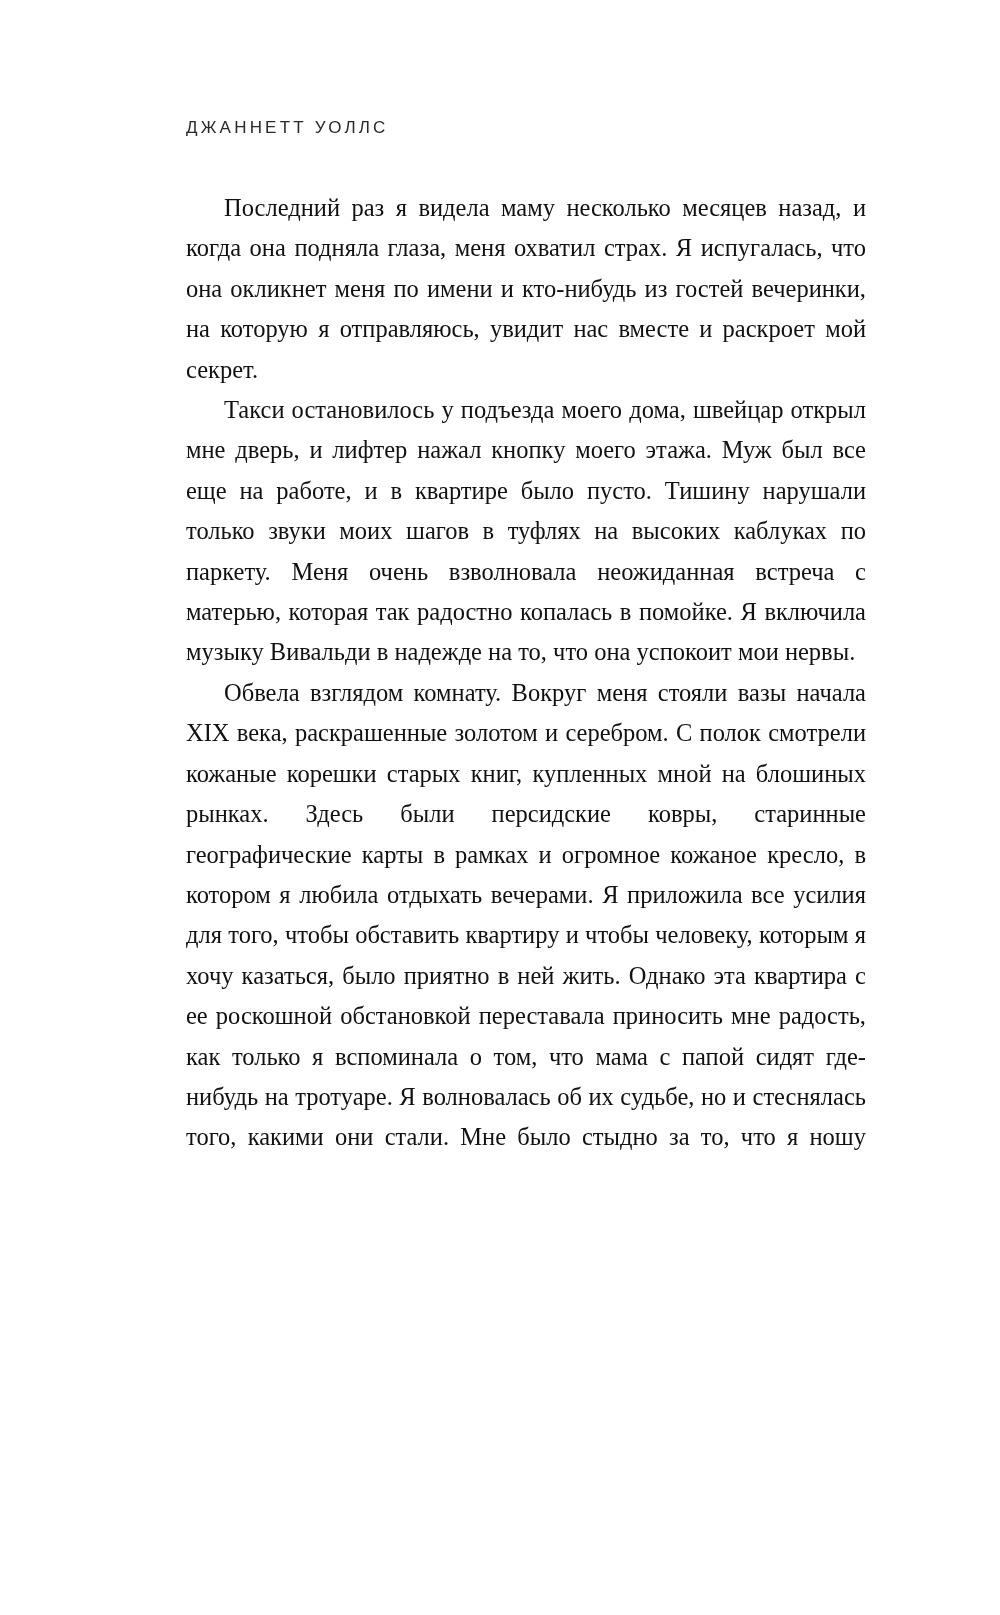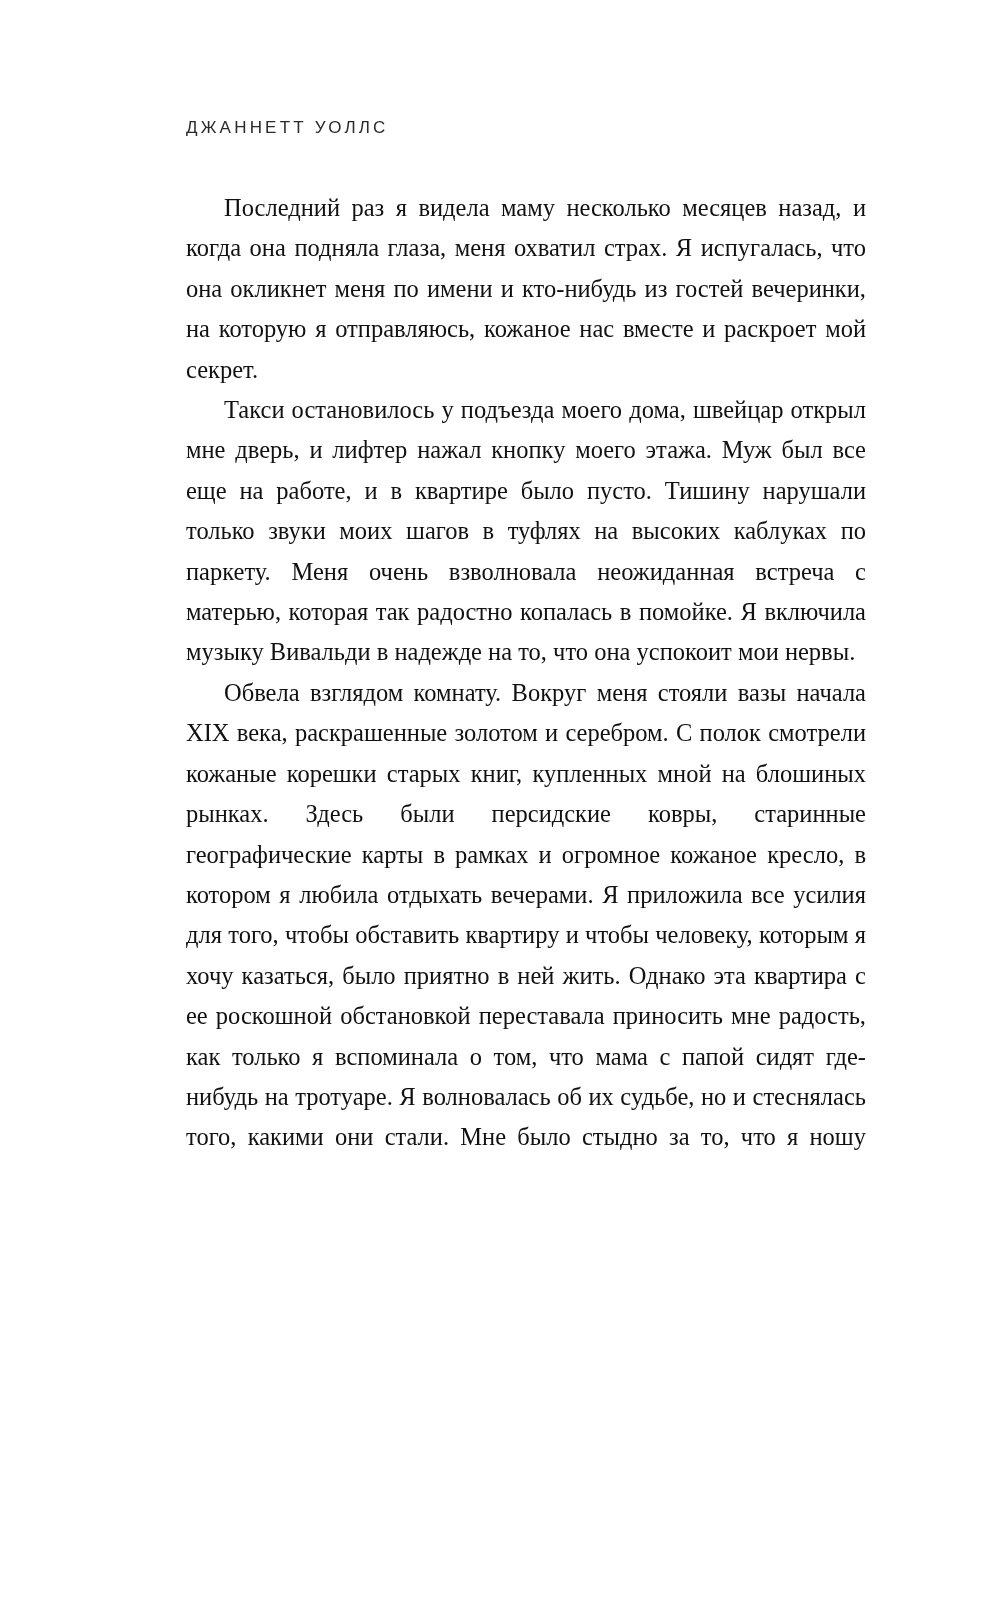--- a/index.html
+++ b/index.html
@@ -57,20 +57,20 @@
   }
 </style>
 </head>
 <body>
 
 <div class="page">
 
   <div class="running-head">ДЖАННЕТТ УОЛЛС</div>
 
   <div class="body-text">
-    <p>Последний раз я видела маму несколько месяцев назад, и когда она подняла глаза, меня охватил страх. Я испугалась, что она окликнет меня по имени и кто-нибудь из гостей вечеринки, на которую я отправляюсь, кожаное нас вместе и раскроет мой секрет.</p>
+    <p>Последний раз я видела маму несколько месяцев назад, и когда она подняла глаза, меня охватил страх. Я испугалась, что она окликнет меня по имени и кто-нибудь из гостей вечеринки, на которую я отправляюсь, увидит нас вместе и раскроет мой секрет.</p>
     <p>Такси остановилось у подъезда моего дома, швейцар открыл мне дверь, и лифтер нажал кнопку моего этажа. Муж был все еще на работе, и в квартире было пусто. Тишину нарушали только звуки моих шагов в туфлях на высоких каблуках по паркету. Меня очень взволновала неожиданная встреча с матерью, которая так радостно копалась в помойке. Я включила музыку Вивальди в надежде на то, что она успокоит мои нервы.</p>
     <p>Обвела взглядом комнату. Вокруг меня стояли вазы начала XIX века, раскрашенные золотом и серебром. С полок смотрели кожаные корешки старых книг, купленных мной на блошиных рынках. Здесь были персидские ковры, старинные географические карты в рамках и огромное кожаное кресло, в котором я любила отдыхать вечерами. Я приложила все усилия для того, чтобы обставить квартиру и чтобы человеку, которым я хочу казаться, было приятно в ней жить. Однако эта квартира с ее роскошной обстановкой переставала приносить мне радость, как только я вспоминала о том, что мама с папой сидят где-нибудь на тротуаре. Я волновалась об их судьбе, но и стеснялась того, какими они стали. Мне было стыдно за то, что я ношу жемчуга и живу на Парк-авеню, а мои родите-</p>
   </div>
 
   <div class="folio">3</div>
 
 </div>
 
 </body></html>

